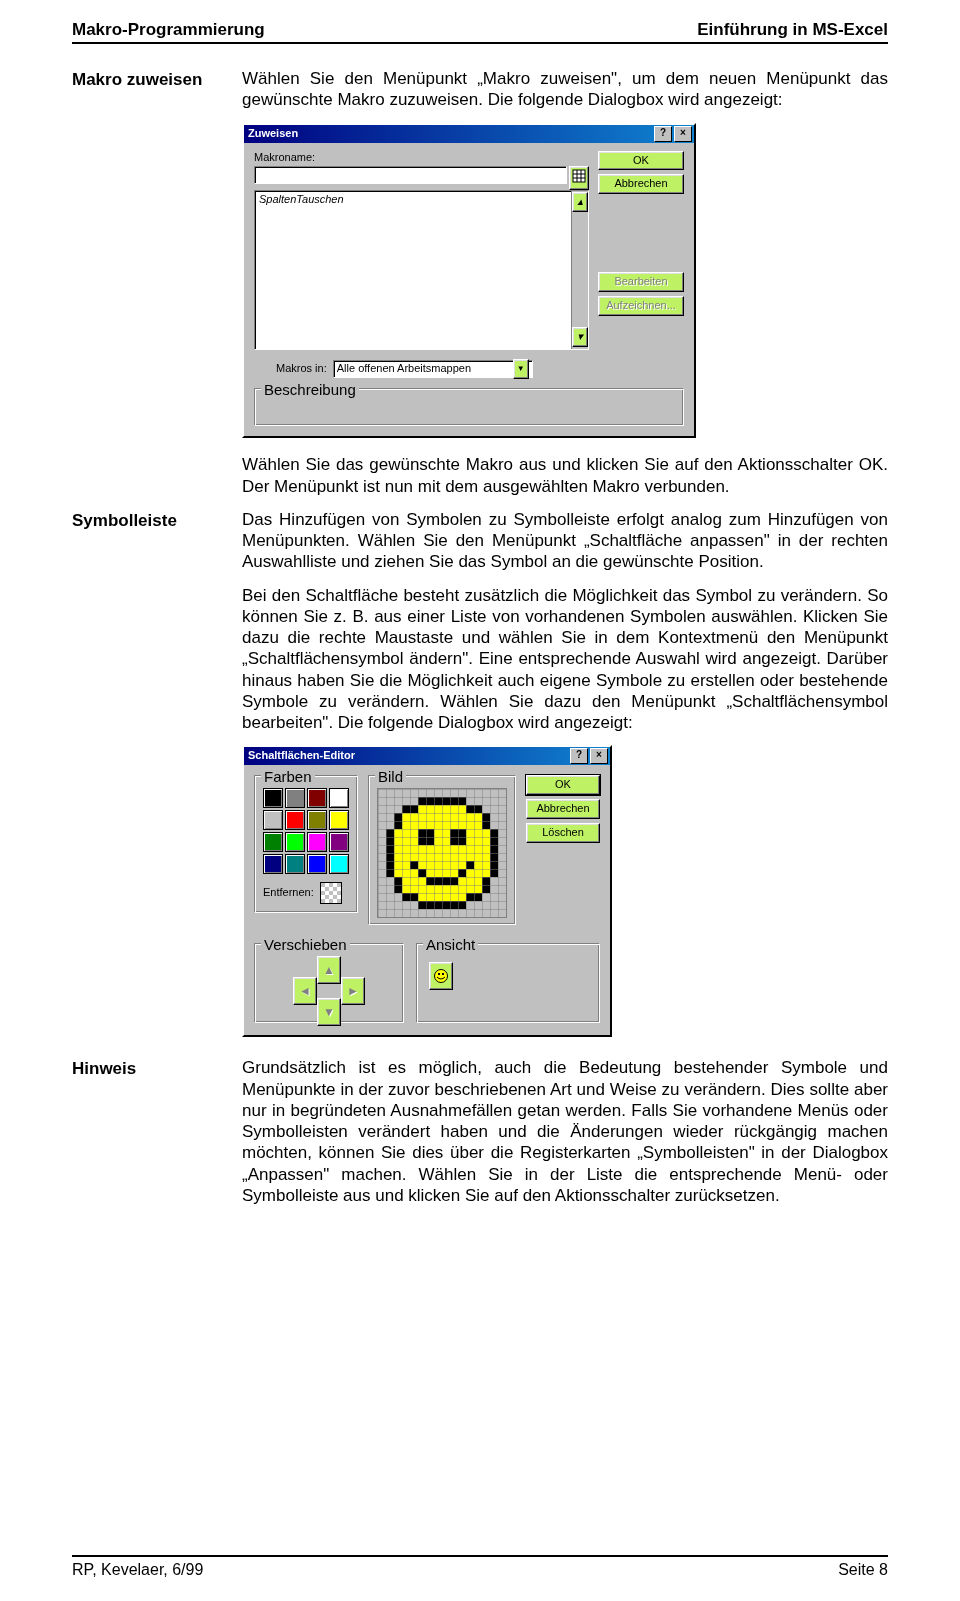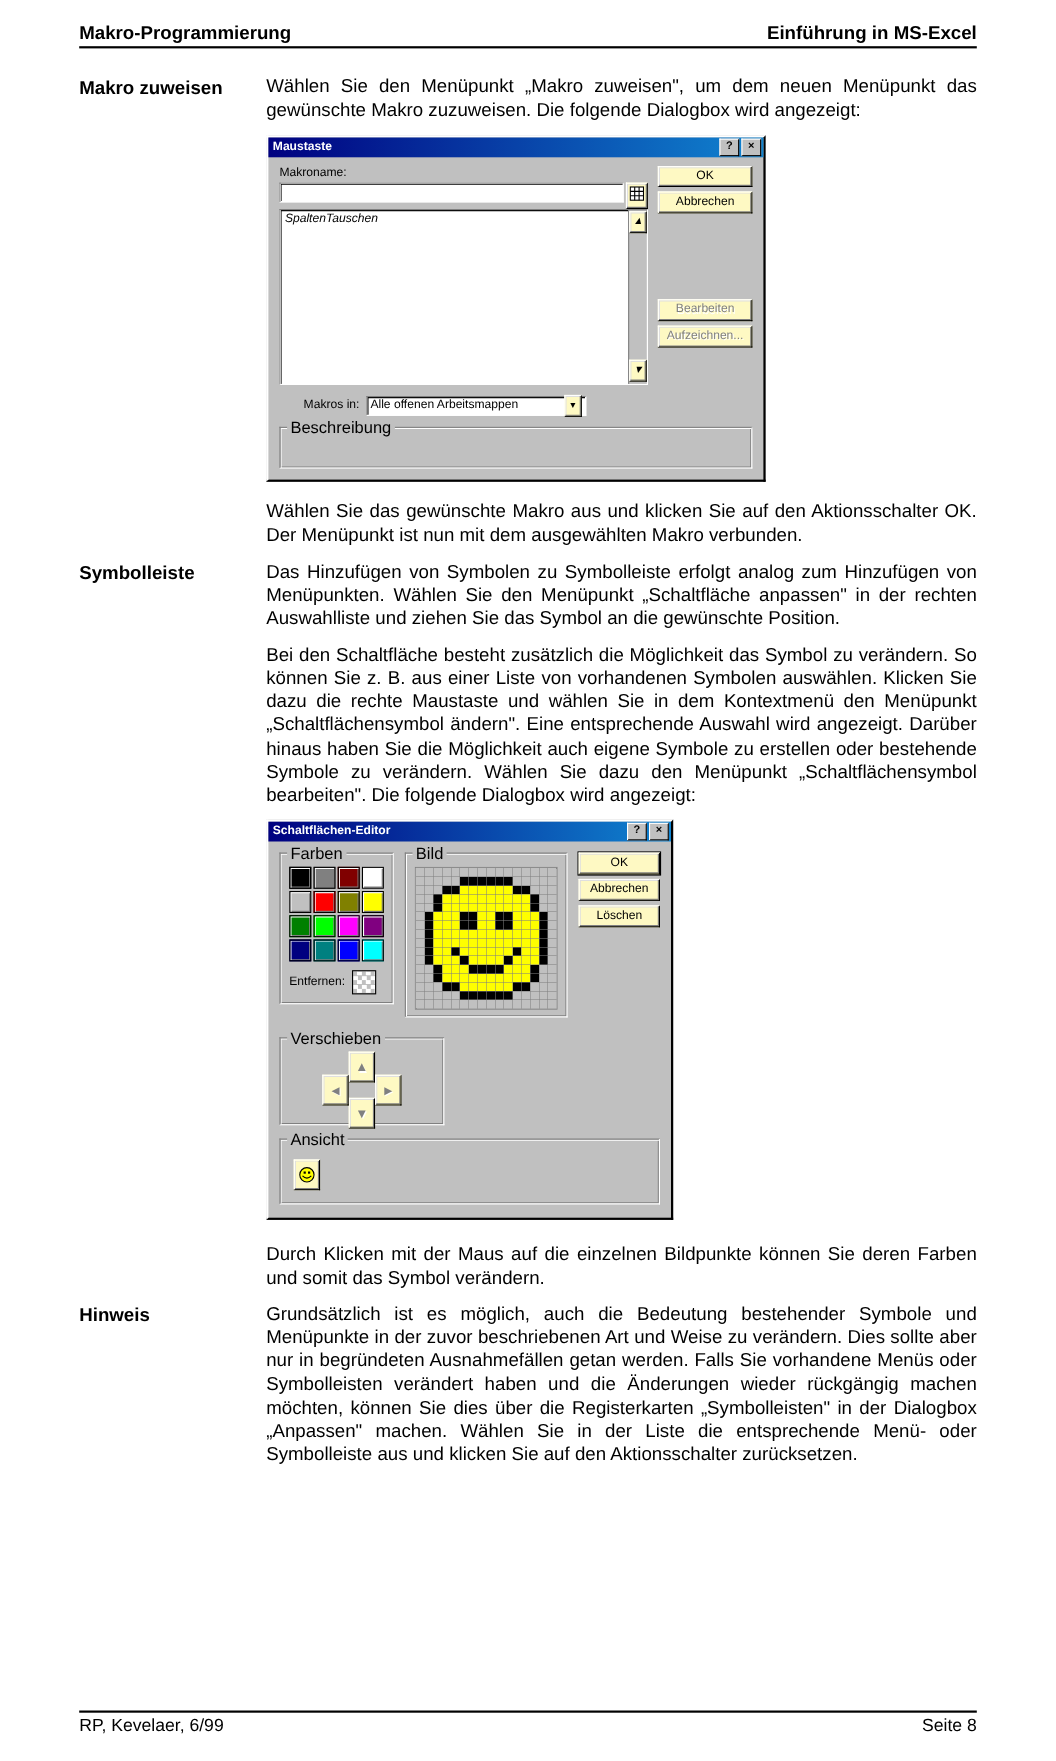--- a/index.html
+++ b/index.html
@@ -10,21 +10,21 @@
   .lcol{width:170px;flex:none;font-weight:bold;font-size:17px;padding-top:2px;}
   .rcol{flex:1;font-size:17px;line-height:1.25;text-align:justify;}
   .rcol p{margin:0 0 12px 0;}
   .ftr{display:flex;justify-content:space-between;font-size:16px;border-top:2px solid #000;padding-top:4px;position:absolute;bottom:22px;left:72px;right:72px;}
   
   .dlg{background:#c0c0c0;border:2px solid #000;border-top-color:#fff;border-left-color:#fff;font-family:"MS Sans Serif",Tahoma,Arial,sans-serif;font-size:11px;box-sizing:border-box;}
   .titlebar{background:linear-gradient(to right,#000080,#1084d0);color:#fff;display:flex;align-items:center;justify-content:space-between;height:18px;padding:0 2px 0 4px;}
   .titlebar .tt{font-weight:bold;font-size:11px;}
   .titlebar .wbtns{display:flex;gap:2px;}
   .wbtn{width:16px;height:14px;background:#c0c0c0;border:1px solid #000;border-top-color:#fff;border-left-color:#fff;font-size:10px;line-height:11px;text-align:center;font-weight:bold;color:#000;}
-  .btn95{background:#fef9c3;border:1px solid #000;border-top-color:#fff;border-left-color:#fff;box-shadow:inset -1px -1px 0 #808080,inset 1px 1px 0 #dfdfdf;font-size:11px;text-align:center;padding:2px 0;}
+  .btn95{background:#bef264;border:1px solid #000;border-top-color:#fff;border-left-color:#fff;box-shadow:inset -1px -1px 0 #808080,inset 1px 1px 0 #dfdfdf;font-size:11px;text-align:center;padding:2px 0;}
   .btn95.disabled{color:#808080;text-shadow:1px 1px 0 #fff;}
   .field{background:#fff;border:1px solid #808080;border-right-color:#fff;border-bottom-color:#fff;box-shadow:inset 1px 1px 0 #000;height:18px;box-sizing:border-box;padding:1px 3px;font-size:11px;}
   .sunken{background:#fff;border:1px solid #808080;border-right-color:#fff;border-bottom-color:#fff;box-shadow:inset 1px 1px 0 #000;box-sizing:border-box;}
   .grplabel{position:absolute;top:-8px;left:6px;background:#c0c0c0;padding:0 3px;font-size:15px;}
   .grp{position:relative;border:1px solid #808080;border-right-color:#fff;border-bottom-color:#fff;box-shadow:1px 1px 0 #fff inset,-1px -1px 0 #808080 inset;}
   
   .dlg1{width:454px;margin:4px 0 16px 0;}
   .dlg1 .body{padding:8px 10px 10px 10px;position:relative;}
   .dlg1 .lbl{font-size:11px;margin-bottom:2px;}
   .dlg1 .namefield{display:flex;}
@@ -44,21 +44,21 @@
   .dlg2 .toprow{display:flex;gap:10px;align-items:flex-start;}
   .dlg2 .bild{position:relative;padding:12px 8px 8px 8px;width:150px;height:150px;box-sizing:border-box;}
   .dlg2 .farben{position:relative;padding:12px 8px 8px 8px;width:104px;box-sizing:border-box;}
   .dlg2 .editbtns{width:78px;display:flex;flex-direction:column;gap:4px;}
   .pixcanvas{width:128px;height:128px;background:#fff;border:1px solid #808080;box-shadow:inset 1px 1px 0 #000, inset -1px -1px 0 #fff;padding:0;}
   .pixcanvas svg{display:block;}
   .palette{display:grid;grid-template-columns:repeat(4,20px);grid-auto-rows:20px;gap:2px;}
   .palette div{border:1px solid #000;box-shadow:inset 1px 1px 0 #fff, inset -1px -1px 0 #808080;}
   .entf{display:flex;align-items:center;gap:6px;margin-top:8px;font-size:11px;}
   .entf .sw{width:20px;height:20px;border:1px solid #000;background:repeating-conic-gradient(#fff 0 25%,#c0c0c0 0 50%) 0 0/8px 8px;}
-  .dlg2 .botrow{display:flex;gap:12px;margin-top:18px;flex-direction:column;}
+  .dlg2 .botrow{display:flex;gap:12px;margin-top:18px;}
   .dlg2 .versch{position:relative;padding:14px 8px 8px 8px;width:150px;height:80px;box-sizing:border-box;}
   .dlg2 .ansicht{position:relative;padding:14px 8px 8px 8px;flex:1;height:80px;box-sizing:border-box;}
   .arrows{position:relative;width:100%;height:100%;}
   .arrowbtn{position:absolute;width:22px;height:22px;display:flex;align-items:center;justify-content:center;font-size:12px;color:#808080;text-shadow:1px 1px 0 #fff;}
   .arrowbtn.up{left:54px;top:-2px;} .arrowbtn.down{left:54px;top:40px;} .arrowbtn.left{left:30px;top:19px;} .arrowbtn.right{left:78px;top:19px;}
   .preview{width:22px;height:22px;margin:4px;display:flex;align-items:center;justify-content:center;}
   .preview svg{width:16px;height:16px;}
 </style>
 </head>
 <body>
@@ -71,21 +71,21 @@
   </div>
   <div class="hdr-line"></div>
 
   <div class="row">
     <div class="lcol">Makro zuweisen</div>
     <div class="rcol">
       <p>Wählen Sie den Menüpunkt „Makro zuweisen", um dem neuen Menüpunkt das gewünschte Makro zuzuweisen. Die folgende Dialogbox wird angezeigt:</p>
 
       <div class="dlg dlg1">
         <div class="titlebar">
-          <span class="tt">Maustaste</span>
+          <span class="tt">Zuweisen</span>
           <div class="wbtns">
             <div class="wbtn">?</div>
             <div class="wbtn">×</div>
           </div>
         </div>
         <div class="body">
           <div class="lbl">Makroname:</div>
           <div class="namefield" style="width:335px;">
             <div class="field"></div>
             <div class="btn95 pick">
@@ -237,21 +237,20 @@
                   <rect x="5" y="5" width="2" height="2" fill="#000"></rect>
                     <rect x="9" y="5" width="2" height="2" fill="#000"></rect>
                   <path d="M4 9 Q8 13 12 9" stroke="#000" fill="none"></path>
                 </svg>
               </div>
             </div>
           </div>
         </div>
       </div>
 
-      <p>Durch Klicken mit der Maus auf die einzelnen Bildpunkte können Sie deren Farben und somit das Symbol verändern.</p>
     </div>
   </div>
 
   <div class="row">
     <div class="lcol">Hinweis</div>
     <div class="rcol">
       <p>Grundsätzlich ist es möglich, auch die Bedeutung bestehender Symbole und Menüpunkte in der zuvor beschriebenen Art und Weise zu verändern. Dies sollte aber nur in begründeten Ausnahmefällen getan werden. Falls Sie vorhandene Menüs oder Symbolleisten verändert haben und die Änderungen wieder rückgängig machen möchten, können Sie dies über die Registerkarten „Symbolleisten" in der Dialogbox „Anpassen" machen. Wählen Sie in der Liste die entsprechende Menü- oder Symbolleiste aus und klicken Sie auf den Aktionsschalter zurücksetzen.</p>
     </div>
   </div>
 

